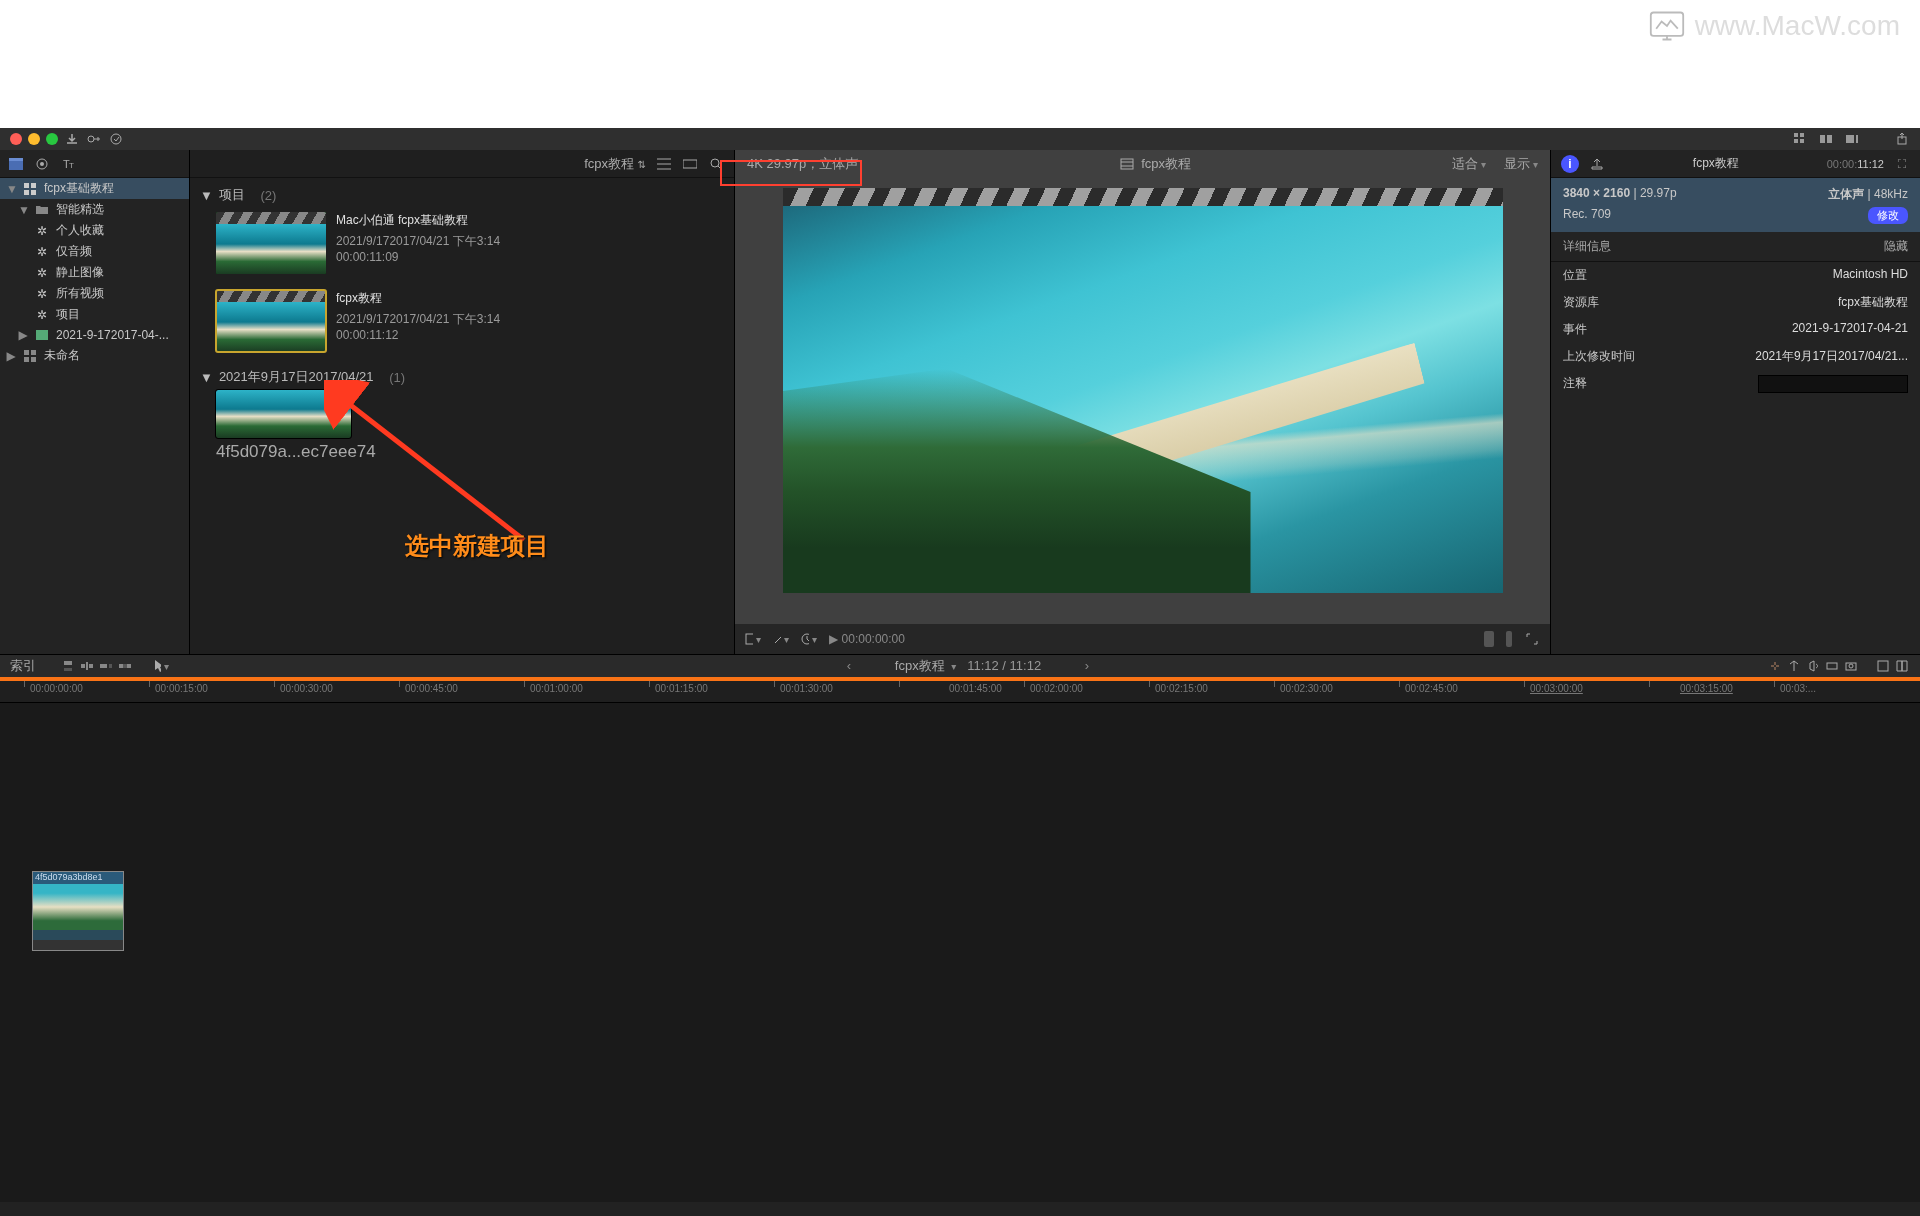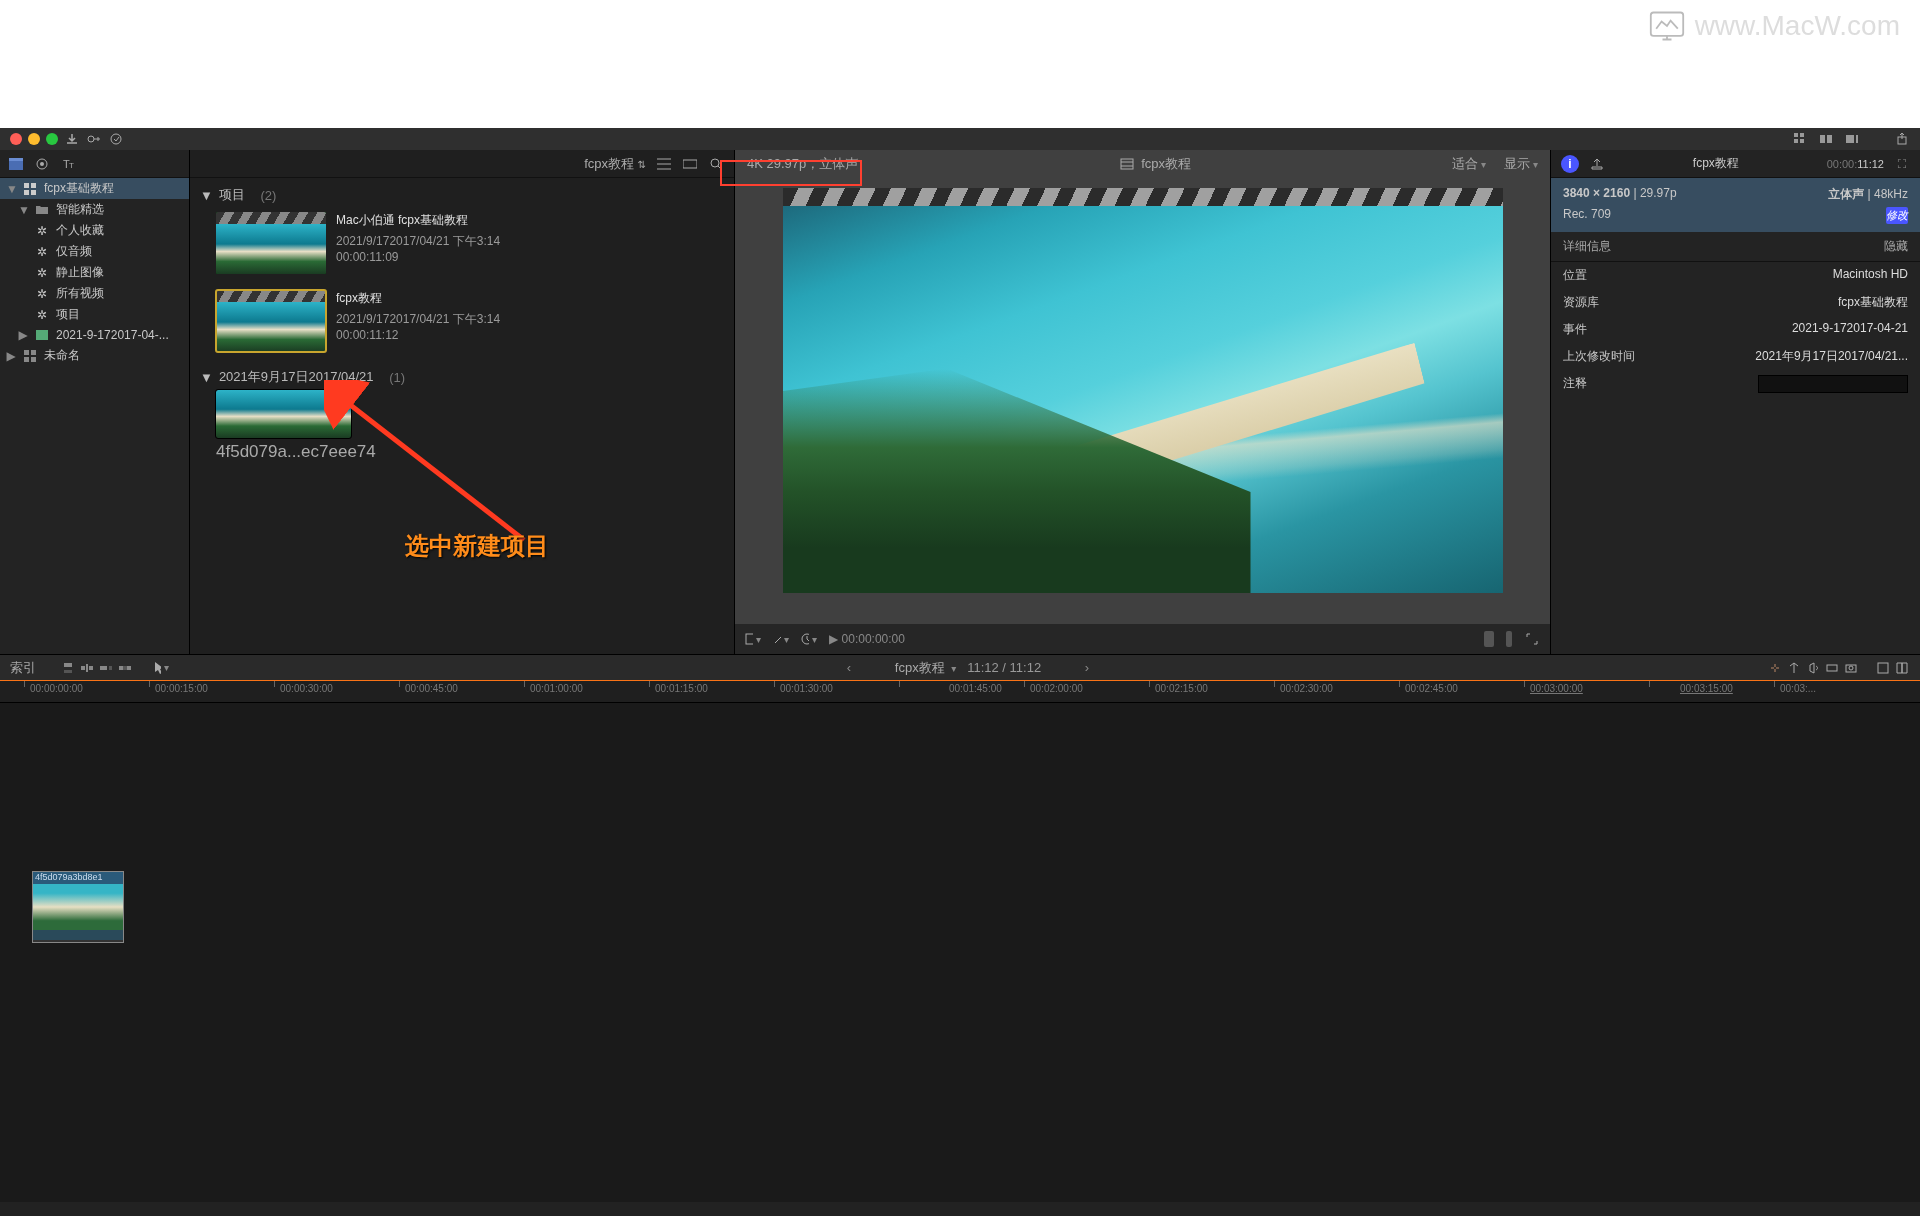--- a/index.html
+++ b/index.html
@@ -59,32 +59,32 @@
     clip-path:polygon(0 10%,35% 0,100% 55%,100% 100%,0 100%);}
   .beach{position:absolute;left:15%;bottom:30%;width:75%;height:18%;background:linear-gradient(180deg,#e9e0c2,#d6c9a1);transform:rotate(-14deg);clip-path:polygon(0 40%,100% 0,100% 60%,0 100%);}
   .v-ctrl{height:30px;background:#262626;display:flex;align-items:center;padding:0 10px;gap:12px;color:#aaa;}
   .v-ctrl .tc{flex:1;text-align:left;color:#888;font-size:12px;}
   
   .inspector{flex:0 0 370px;background:#232323;border-left:1px solid #000;font-size:12px;}
   .ins-tabs{height:28px;display:flex;align-items:center;padding:0 10px;gap:10px;border-bottom:1px solid #111;}
   .ins-title{flex:1;text-align:center;color:#ccc;}
   .ins-block{background:var(--sel);padding:6px 12px;}
   .ins-block .line{display:flex;justify-content:space-between;padding:2px 0;}
-  .badge{background:#4a56ff;color:#fff;padding:1px 0;border-radius:2px;font-size:11px;font-style:italic;}
+  .badge{background:#4a56ff;color:#fff;padding:1px 9px;border-radius:7px;font-size:11px;}
   .ins-sec{display:flex;justify-content:space-between;padding:6px 12px;border-bottom:1px solid #111;color:#aaa;}
   .ins-row{display:flex;justify-content:space-between;padding:5px 12px;}
   .ins-row .val{color:#ddd;} .ins-row .input{background:#111;width:150px;height:18px;border:1px solid #000;}
   
   .bottom{flex:1;display:flex;flex-direction:column;background:#1a1a1a;}
-  .tl-tools{height:26px;background:#2a2a2a;display:flex;align-items:center;padding:0 10px;gap:3px;color:#aaa;border-bottom:1px solid #f97316;}
+  .tl-tools{height:26px;background:#2a2a2a;display:flex;align-items:center;padding:0 10px;gap:3px;color:#aaa;border-bottom:4px solid #f97316;}
   .tl-tools .mid{flex:1;text-align:center;}
   .ruler{height:22px;background:#1f1f1f;border-bottom:1px solid #000;position:relative;font-size:10px;color:#777;}
   .ruler .tick{position:absolute;top:2px;}
   .tl-body{flex:1;background:#1a1a1a;position:relative;}
-  .tl-clip{position:absolute;left:32px;top:168px;width:92px;height:72px;border:1px solid #888;background:#333;}
+  .tl-clip{position:absolute;left:32px;top:168px;width:92px;height:80px;border:1px solid #888;background:#333;}
   .tl-clip .lbl{height:12px;background:#2a5a7a;font-size:9px;color:#cde;padding:0 2px;overflow:hidden;}
   .tl-clip .thmb{height:46px;background:linear-gradient(180deg,#35b5c6 20%,#e7dfc3 50%,#2d6b3a 80%);}
   .tl-status{height:14px;background:#222;}
   
   .btn-plain{color:#aaa;cursor:default;}
   .chev::after{content:"▾";margin-left:3px;font-size:10px;color:#888;}
 </style>
 </head>
 <body>
 

